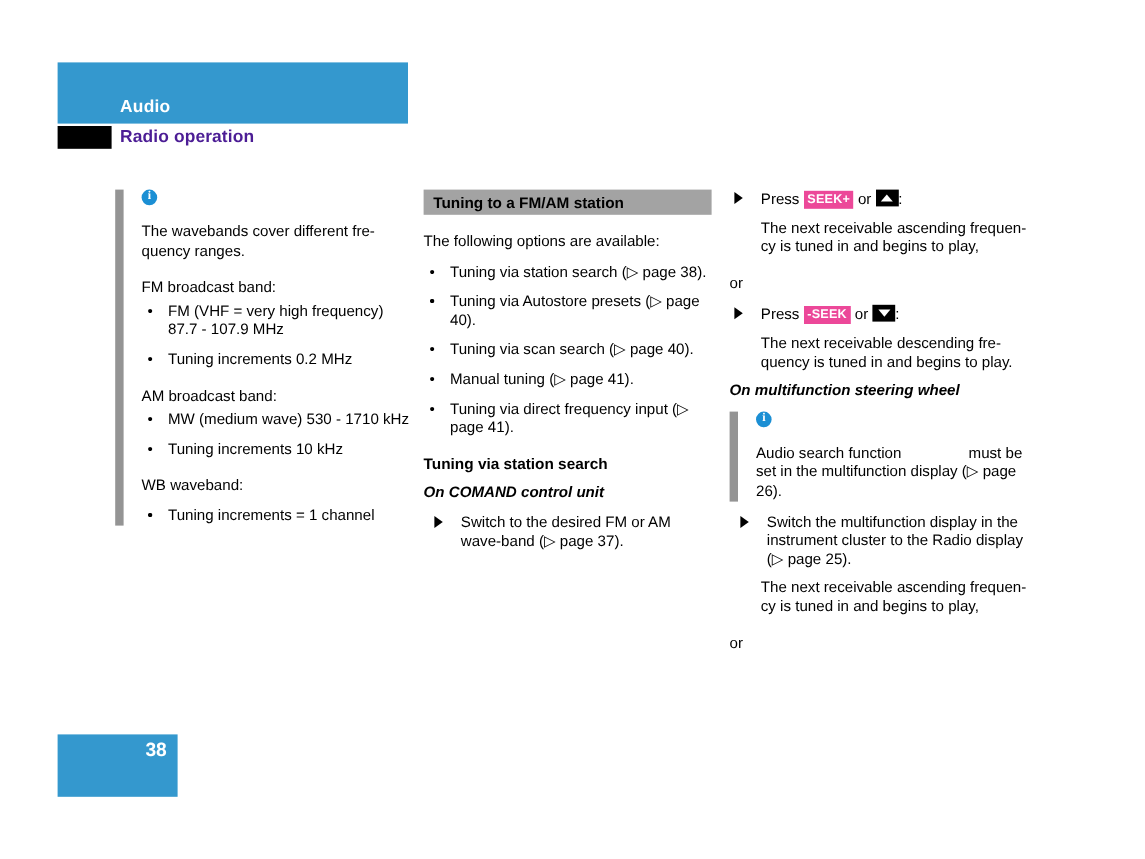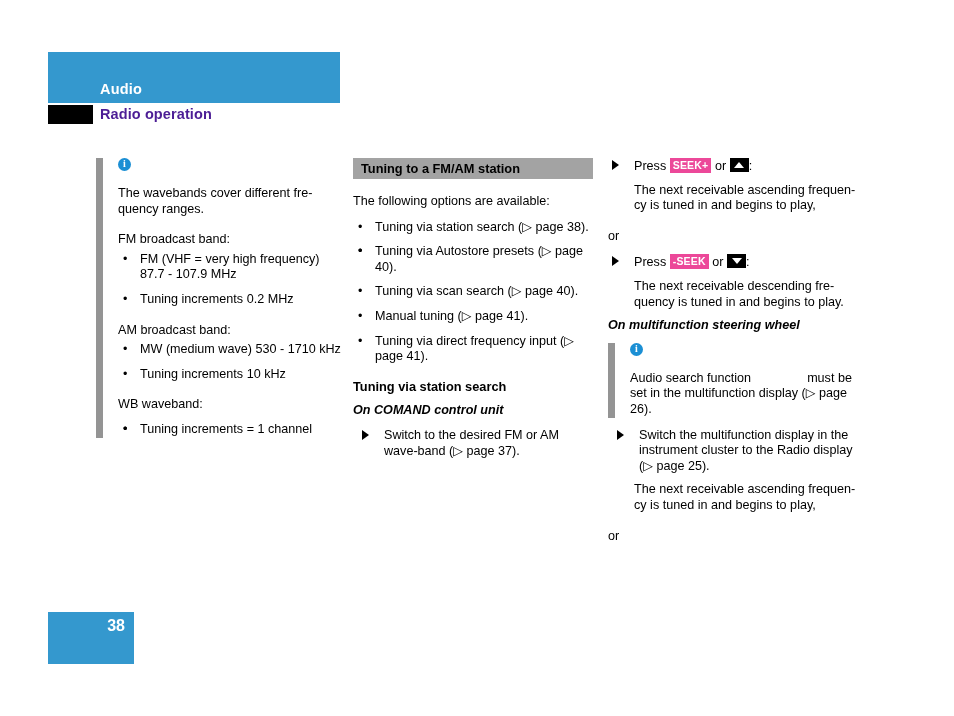--- a/index.html
+++ b/index.html
@@ -105,20 +105,21 @@
     width:34px;height:15px;vertical-align:-3px;position:relative;
   }
   .keywide svg{position:absolute;left:6px;top:2px;}
 
   .gap{display:inline-block;width:56px;}
 
   
   .pg{
     position:absolute;left:48px;top:612px;width:86px;height:52px;
     background:#3498ce;
+    padding-left:14px;
   }
   .pg .num{
     position:absolute;right:9px;top:5px;color:#ffffff;
     font-size:16px;font-weight:bold;
   }
 </style>
 </head>
 <body>
 
 <div class="page">

